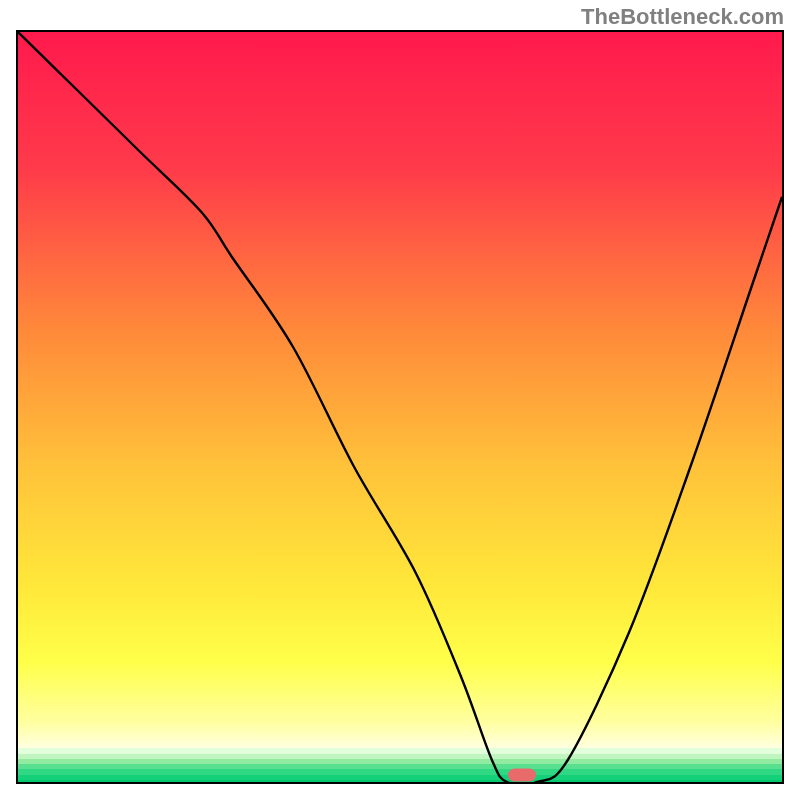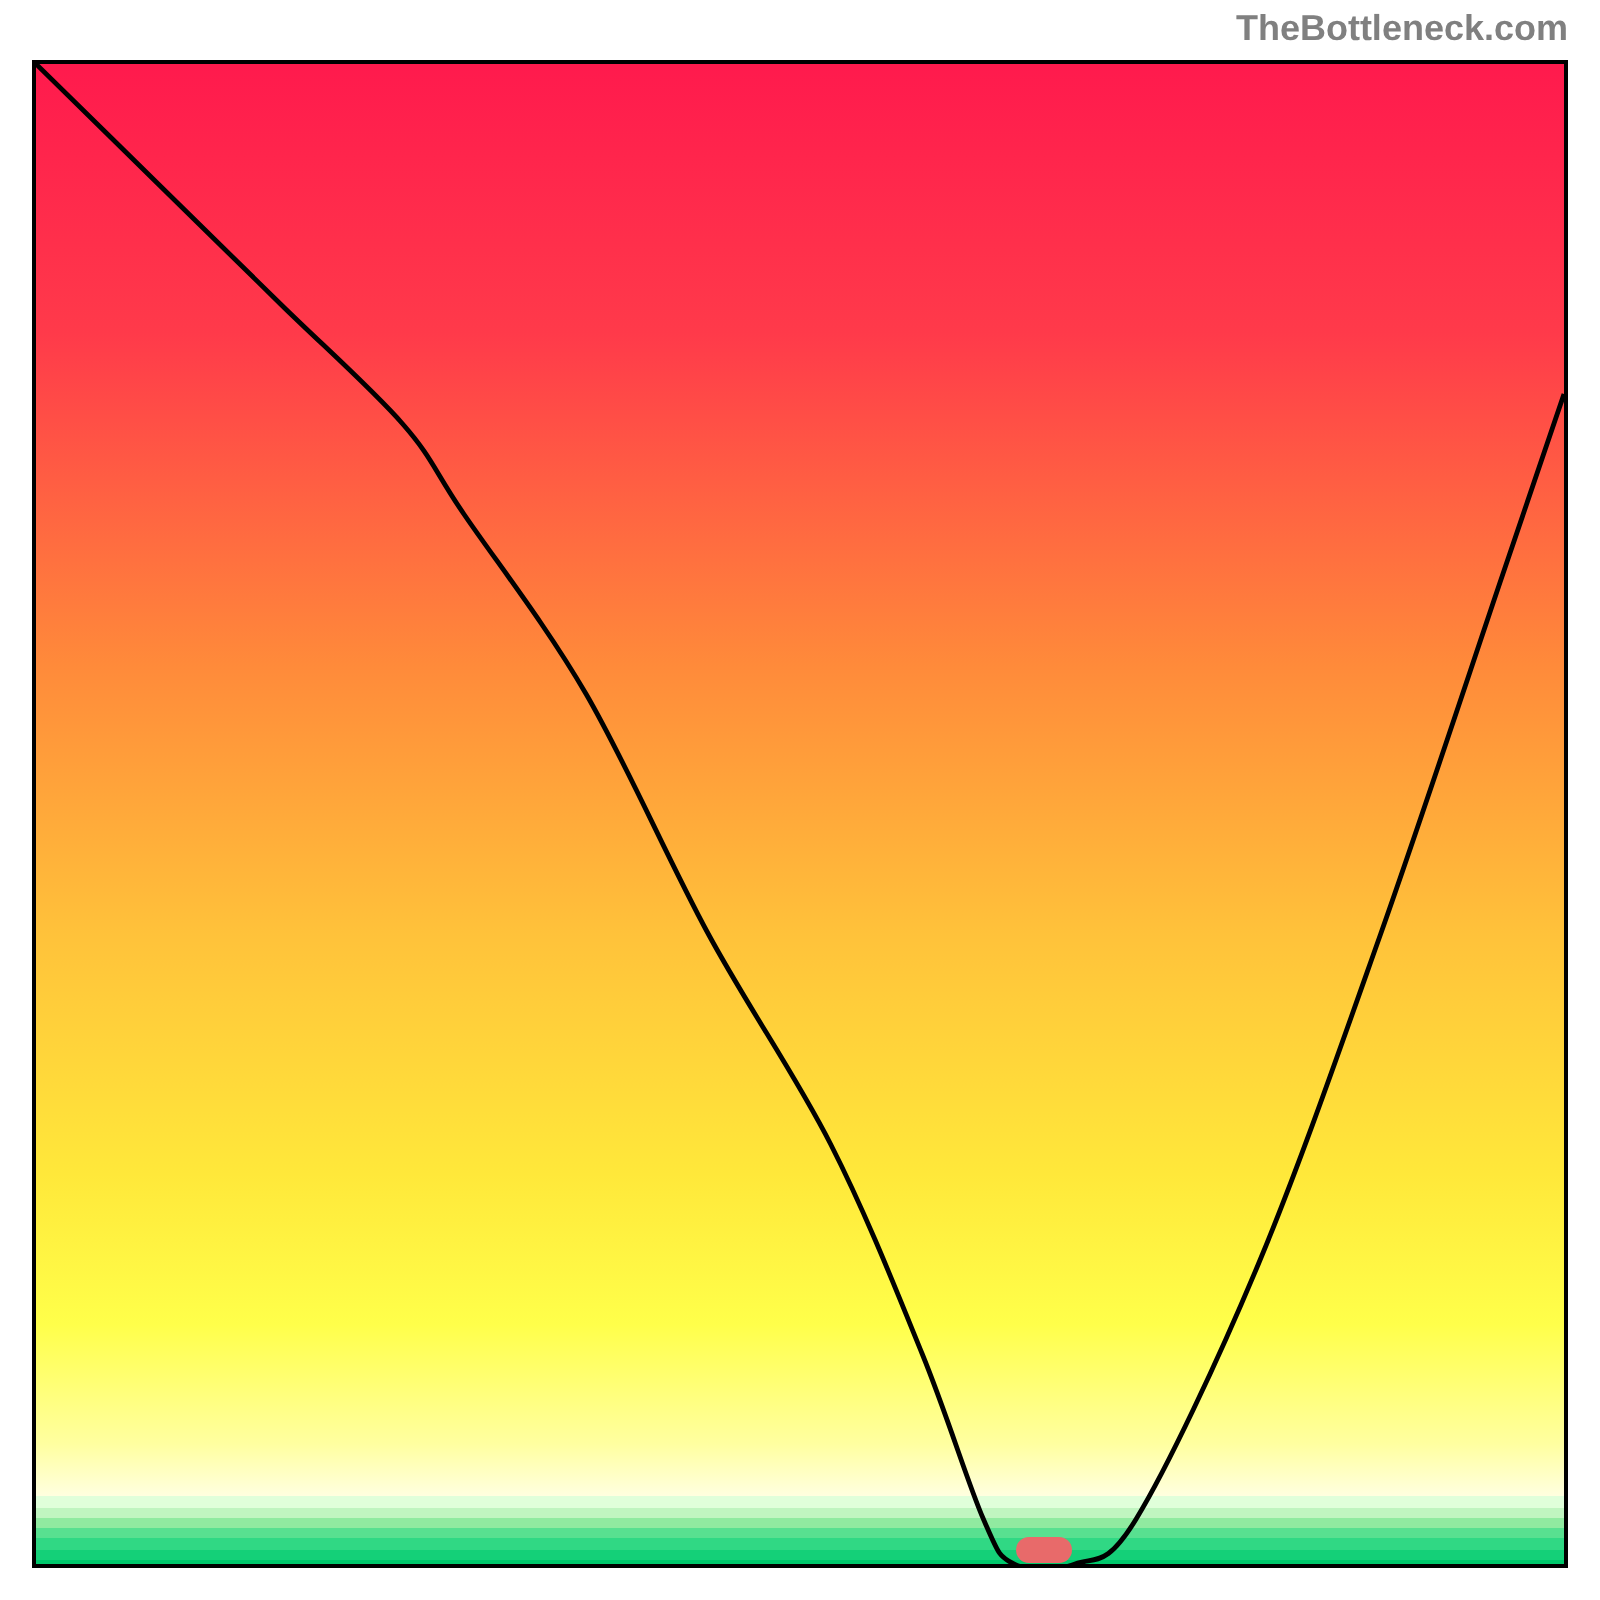--- a/index.html
+++ b/index.html
@@ -28,21 +28,21 @@
     position: relative;
     width: 100%;
     height: 100%;
     overflow: hidden;
   }
   .watermark {
     position: absolute;
     top: 4px;
     right: 16px;
     font-family: Arial, sans-serif;
-    font-size: 18px;
+    font-size: 22px;
     font-weight: bold;
     color: #808080;
   }
   .curve-overlay {
     position: absolute;
     left: 0;
     top: 0;
     width: 100%;
     height: 100%;
     pointer-events: none;

